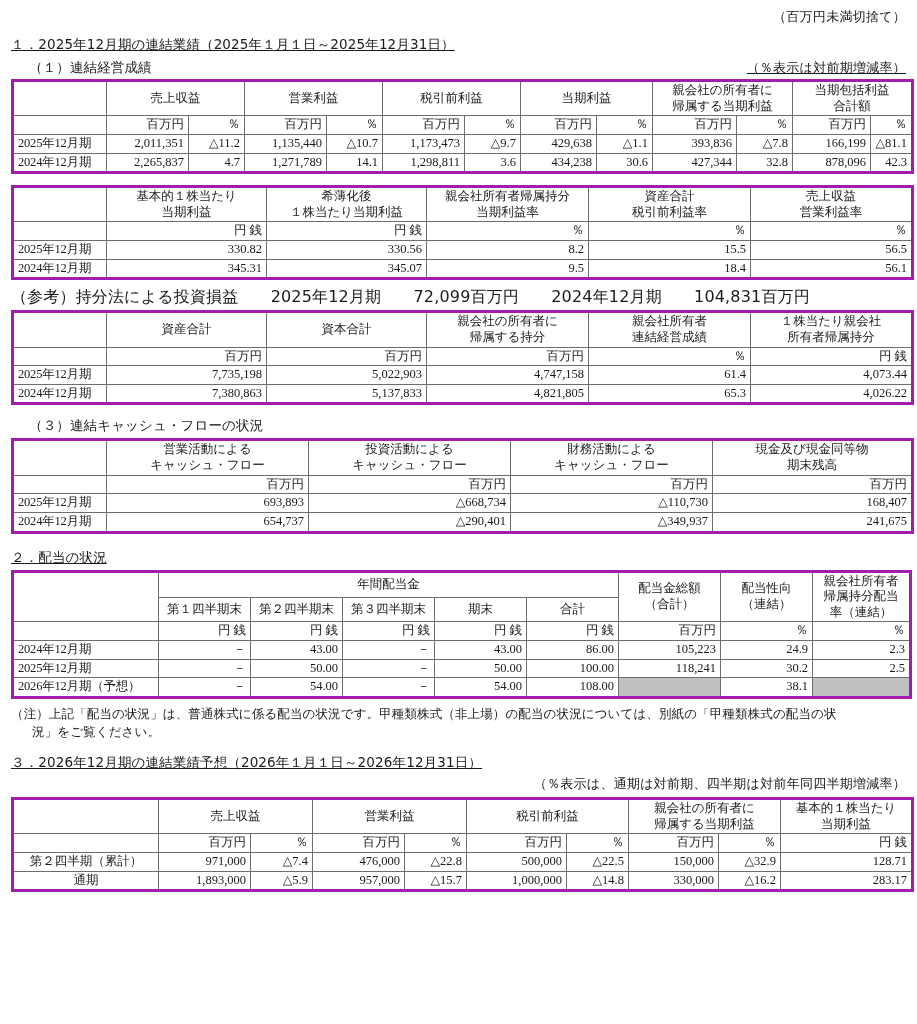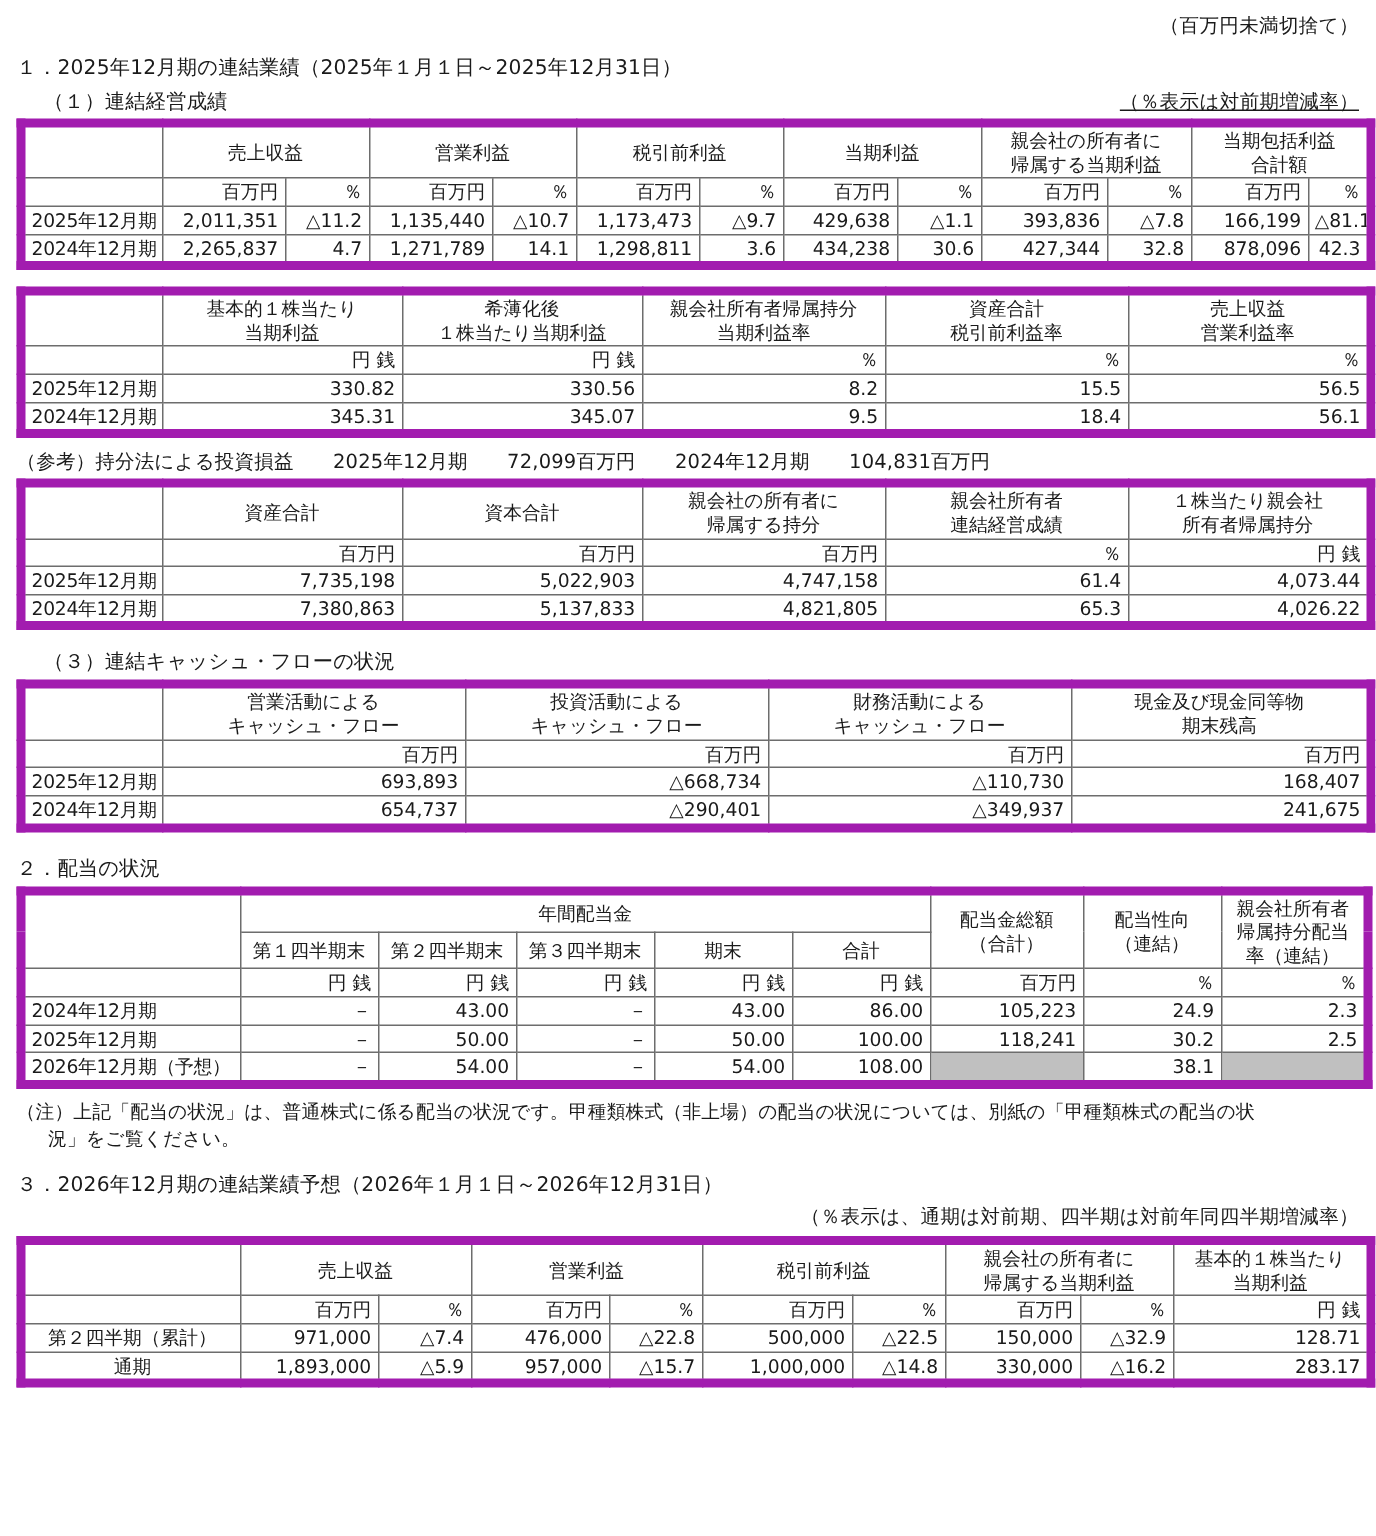--- a/index.html
+++ b/index.html
@@ -22,36 +22,37 @@
   .right-note {
     text-align: right;
     font-size: 13px;
     letter-spacing: .02em;
     margin: 4px 2px 0 0;
   }
   .sec-title {
     font-size: 13.5px;
     letter-spacing: .01em;
     margin: 10px 0 3px 2px;
+    text-decoration: underline;
   }
   .sub-title {
     font-size: 13.5px;
     letter-spacing: .01em;
     margin: 2px 0 3px 20px;
   }
   .titlerow {
     display: flex;
     align-items: flex-end;
     justify-content: space-between;
   }
   .titlerow .sub-title { margin-bottom: 0; }
   .titlerow .right-note { margin: 0 2px 0 0; text-decoration: underline; }
 
   .ref-line {
-    font-size: 13px;
+    font-size: 16px;
     margin: 7px 0 0 2px;
     letter-spacing: .01em;
     white-space: pre;
   }
   .note-block {
     font-size: 12.5px;
     margin: 6px 0 0 2px;
     line-height: 1.45;
     letter-spacing: .01em;
   }
@@ -79,21 +80,21 @@
   td.num, th.num { text-align: right; padding-right: 6px; }
   td.lbl { text-align: left; padding-left: 5px; letter-spacing: -0.2px; }
   td.lbl-c { text-align: center; }
   .thickbot td, .thickbot th { border-bottom: 2px solid #4a4a4a; }
   .hdr-tall td, .hdr-tall th { height: 38px; }
   .hdr-mid td, .hdr-mid th { height: 21px; }
   .unitrow td { height: 18px; }
   .shaded { background: #c0c0c0; }
   .hdr2 { line-height: 1.18; }
 
-  table.fin.outer { border: 6px solid #a21caf; }
+  table.fin.outer { border: 3px solid #a21caf; font-family: Liberation Serif, serif; }
 </style>
 </head>
 <body>
 
 <div class="page">
 
   <div class="right-note">（百万円未満切捨て）</div>
 
   <div class="sec-title">１．2025年12月期の連結業績（2025年１月１日～2025年12月31日）</div>
 

